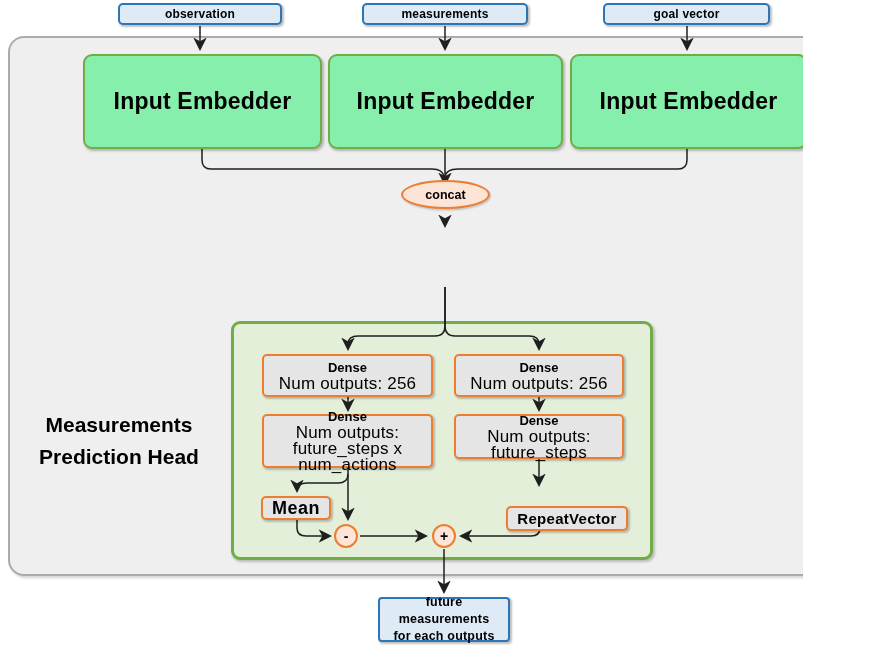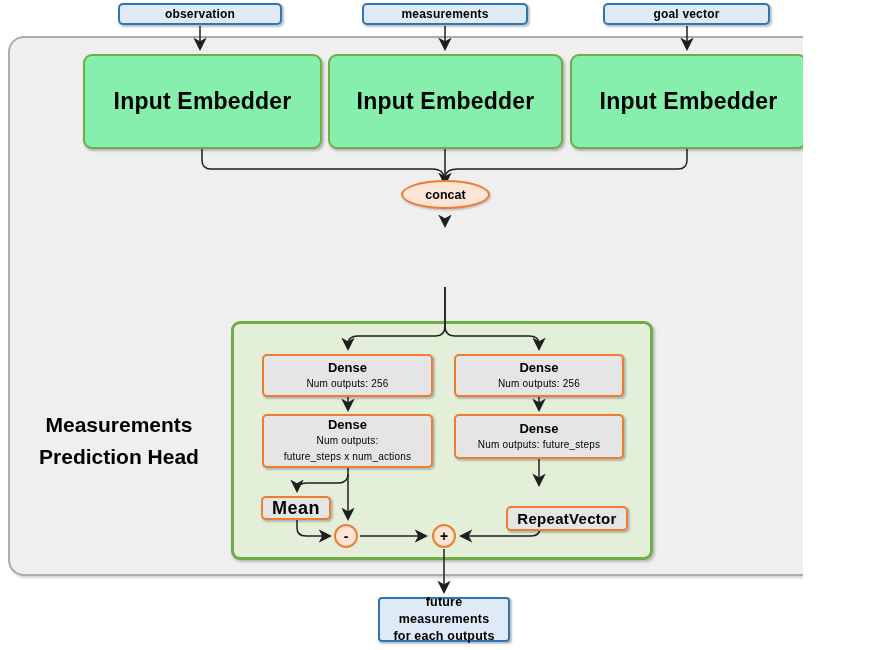--- a/index.html
+++ b/index.html
@@ -76,21 +76,21 @@
   }
 
   .box-orange {
     background: #e5e5e5;
     border: 2.5px solid #ed7d31;
     border-radius: 5px;
     box-shadow: 1.5px 1.5px 2px rgba(0,0,0,0.22);
   }
 
   .dense .dense-title { font-size: 13px; font-weight: bold; line-height: 16px; }
-  .dense .dense-detail { font-size: 10px; font-weight: normal; line-height: 16px; letter-spacing: 0.2px; }
+  .dense .dense-detail { font-size: 17px; font-weight: normal; line-height: 16px; letter-spacing: 0.2px; }
 
   .ellipse {
     position: absolute;
     left: 401px; top: 180px;
     width: 89px; height: 29px;
     background: #fce4d6;
     border: 2.5px solid #ed7d31;
     border-radius: 50%;
     display: flex; align-items: center; justify-content: center;
     font-size: 12.5px; font-weight: bold;

